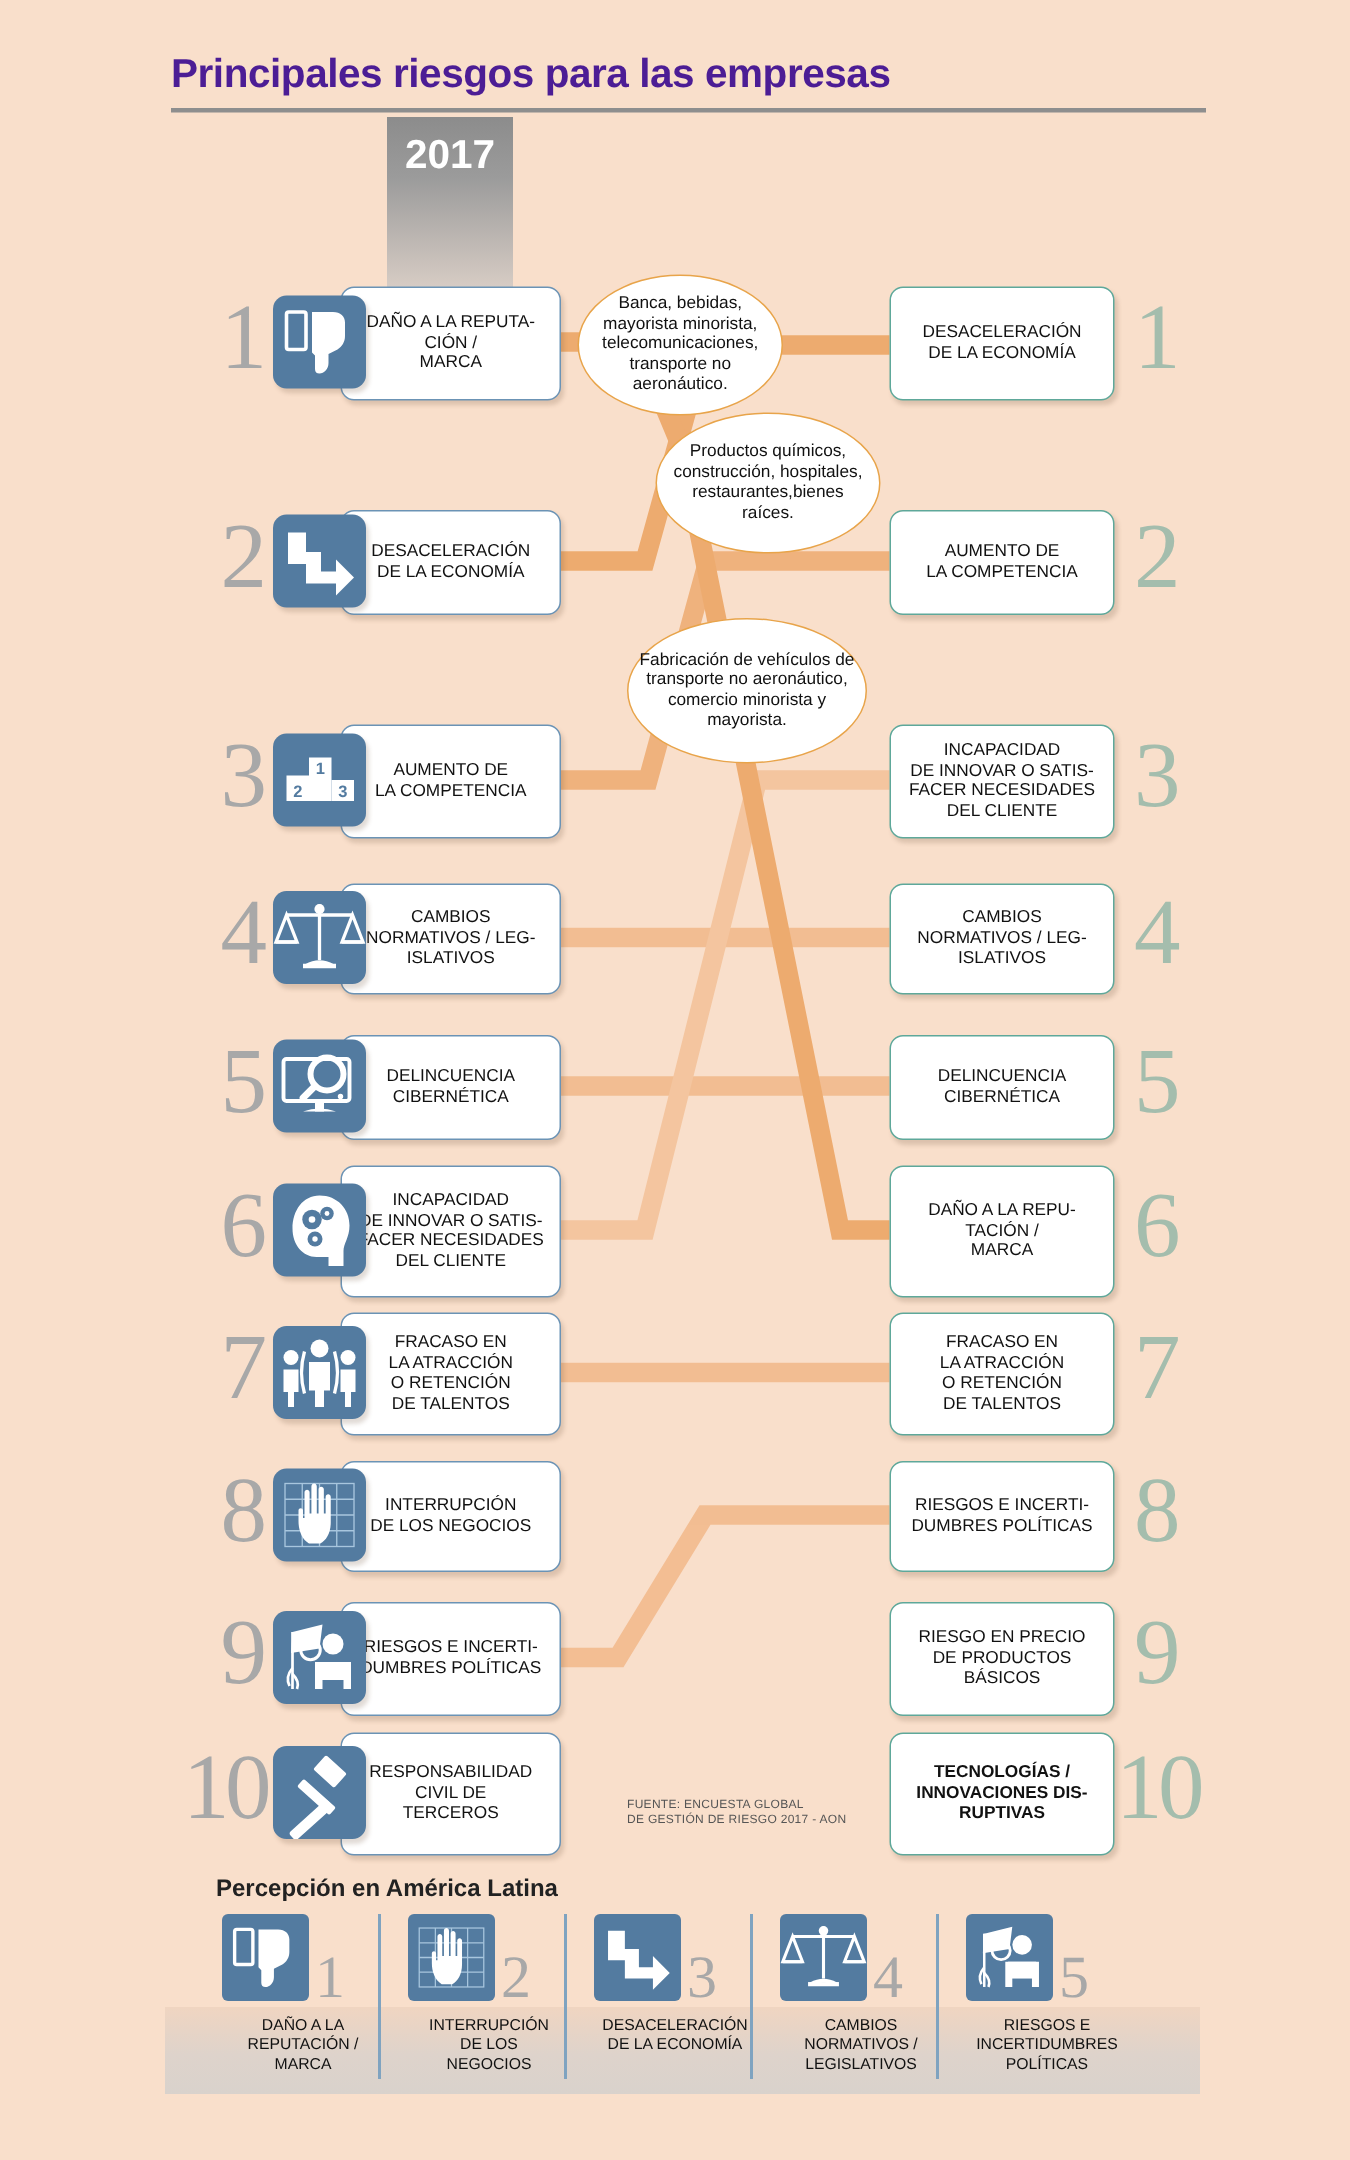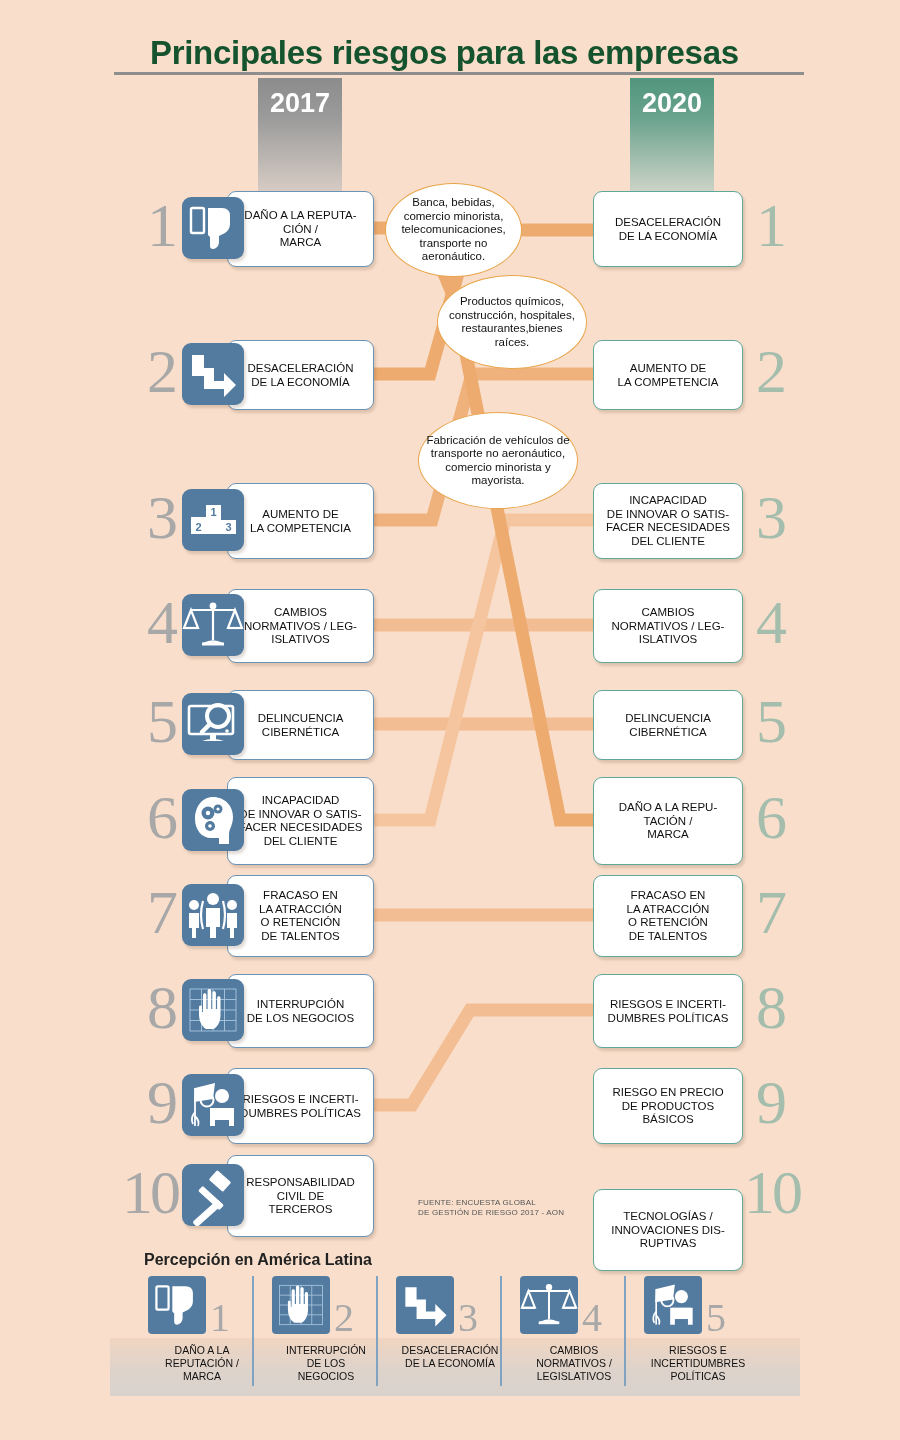--- a/index.html
+++ b/index.html
@@ -8,22 +8,22 @@
     background:#f9dfcb;
     font-family:"Liberation Sans", sans-serif;
     position:relative;
     overflow:hidden;
   }
   #root{position:absolute;left:0;top:0;width:900px;height:1440px;}
 
   
   .title{
     position:absolute;left:114px;top:34px;
-    font-size:33px;font-weight:bold;color:#14532d;
-    letter-spacing:-0.3px;white-space:nowrap;margin-left:36px;
+    font-size:27px;font-weight:bold;color:#4c1d95;
+    letter-spacing:-0.3px;white-space:nowrap;
   }
   .title-rule{
     position:absolute;left:114px;top:72px;width:690px;height:3px;
     background:#8e8e8e;
   }
 
   
   .yearbar{position:absolute;top:78px;width:84px;height:115px;}
   .yearbar.y2017{left:258px;background:linear-gradient(to bottom,#8c8c8c 0%,#9b9b9b 35%,#d8cdc5 100%);}
   .yearbar.y2020{left:630px;background:linear-gradient(to bottom,#51967e 0%,#6aa38e 35%,#cfd4c8 100%);}
@@ -133,23 +133,20 @@
 <body>
 
 <div id="root">
 
   <div class="title">Principales riesgos para las empresas</div>
   <div class="title-rule"></div>
 
   <div class="yearbar y2017">
     <span>2017</span>
   </div>
-  <div class="yearbar y2020">
-    <span>2020</span>
-  </div>
 
 
   <svg id="ribbons" viewBox="0 0 900 1440">
     <g fill="none" stroke="#efb079" stroke-width="13" stroke-linejoin="miter" opacity="0.95">
 
       <path d="M372,374 L430,374 L470,230 L593,230" stroke="#eda96b"></path>
 
       <path d="M372,520 L432,520 L472,374 L593,374" stroke="#efb079"></path>
 
       <path d="M372,625 L593,625" stroke="#f2bc8f"></path>
@@ -160,21 +157,21 @@
 
       <path d="M372,915 L593,915" stroke="#f2bc8f"></path>
 
       <path d="M372,1105 L412,1105 L470,1010 L593,1010" stroke="#f2bc8f"></path>
 
       <path d="M372,228 L425,228 L455,300 L560,820 L593,820" stroke="#eda96b"></path>
     </g>
   </svg>
 
   <div class="ell" style="left:385px;top:183px;width:135px;height:92px;">
-    <div class="et">Banca, bebidas, comercio minorista, telecomunicaciones, transporte no aeronáutico.</div>
+    <div class="et">Banca, bebidas, mayorista minorista, telecomunicaciones, transporte no aeronáutico.</div>
   </div>
   <div class="ell" style="left:418px;top:412px;width:158px;height:95px;">
     <div class="et">Fabricación de vehículos de transporte no aeronáutico, comercio minorista y mayorista.</div>
   </div>
   <div class="ell" style="left:437px;top:275px;width:148px;height:92px;">
     <div class="et">Productos químicos, construcción, hospitales, restaurantes,bienes raíces.</div>
   </div>
 
   <div id="rows-left">
       <div class="rank left" style="top: 194px;">1</div>
@@ -377,21 +374,21 @@
       </div>
       <div class="rank right" style="top: 976px;">8</div>
       <div class="card right" style="top: 974px; height: 72px;">
         <div class="lbl">RIESGOS E INCERTI-<br>DUMBRES POLÍTICAS</div>
       </div>
       <div class="rank right" style="top: 1071px;">9</div>
       <div class="card right" style="top: 1068px; height: 74px;">
         <div class="lbl">RIESGO EN PRECIO<br>DE PRODUCTOS<br>BÁSICOS</div>
       </div>
       <div class="rank right ten" style="top: 1161px;">10</div>
-      <div class="card right" style="top: 1189px; height: 80px;">
+      <div class="card right" style="top: 1155px; height: 80px; font-weight: bold;">
         <div class="lbl">TECNOLOGÍAS /<br>INNOVACIONES DIS-<br>RUPTIVAS</div>
       </div>
     </div>
 
   <div class="source">
     <div>FUENTE: ENCUESTA GLOBAL</div>
     <div>DE GESTIÓN DE RIESGO 2017 - AON</div>
   </div>
 
   <div class="legend-strip"></div>

